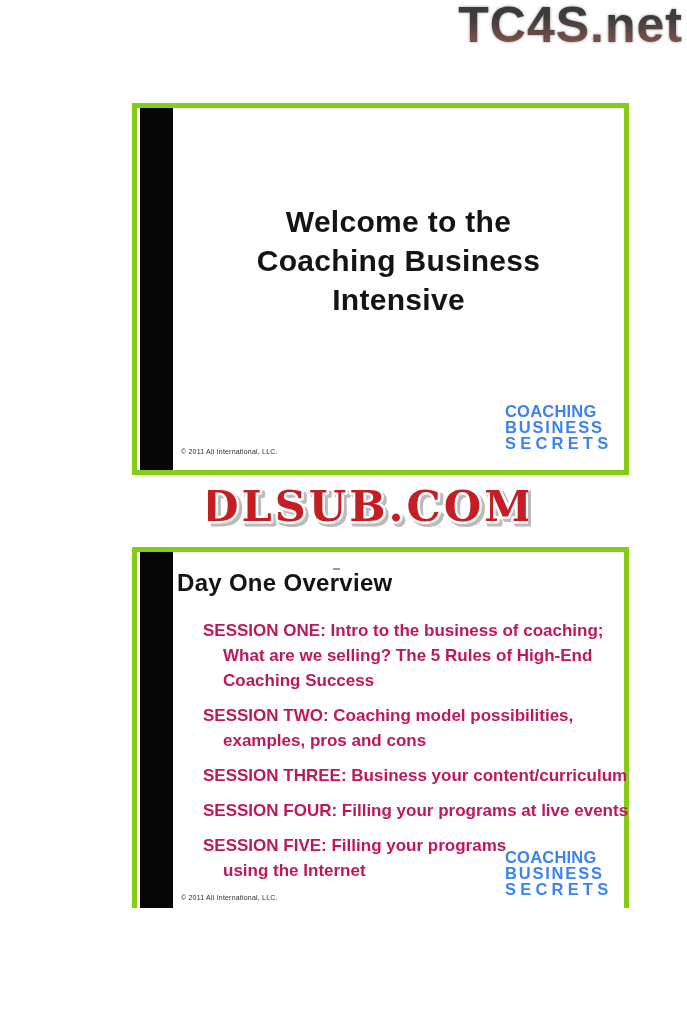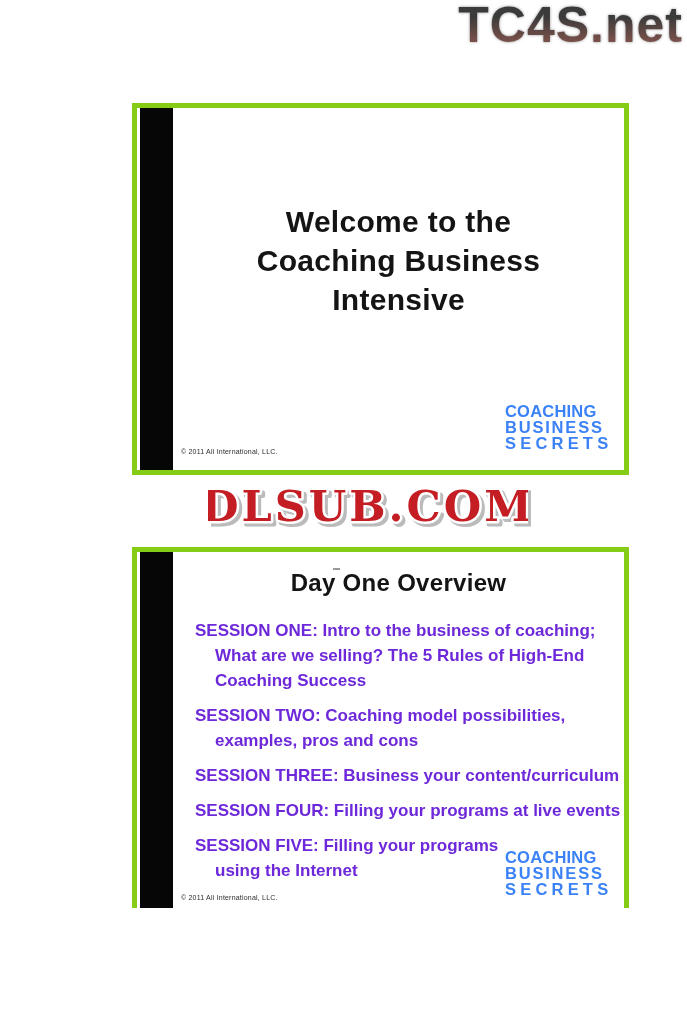--- a/index.html
+++ b/index.html
@@ -26,27 +26,27 @@
   }
   .slide-1{top:103px;height:362px;}
   .slide-2{top:547px;height:364px;}
   .side-bar{position:absolute;left:3px;top:0;bottom:0;width:33px;background:#060606;}
 
   .slide1-title{
     position:absolute;left:40px;right:4px;top:94px;text-align:center;
     font-weight:bold;font-size:30px;line-height:39px;color:#141414;letter-spacing:0.3px;
   }
   .slide2-title{
-    position:absolute;left:40px;right:4px;top:16px;text-align:center;
+    position:absolute;left:40px;right:4px;top:16px;text-align:left;
     font-weight:bold;font-size:24px;line-height:30px;color:#141414;letter-spacing:0.3px;
   }
 
   .sessions{
-    position:absolute;left:58px;top:66px;width:415px;
-    font-weight:bold;font-size:17px;line-height:25px;color:#6d28d9;
+    position:absolute;left:66px;top:66px;width:415px;
+    font-weight:bold;font-size:17px;line-height:25px;color:#be185d;
   }
   .session{margin:0 0 10px 0;}
   .sline{white-space:nowrap;}
   .sline.cont{padding-left:20px;}
 
   .copyright{
     position:absolute;left:44px;bottom:15px;
     font-size:7px;color:#2b2b2b;letter-spacing:0.2px;
   }
 

